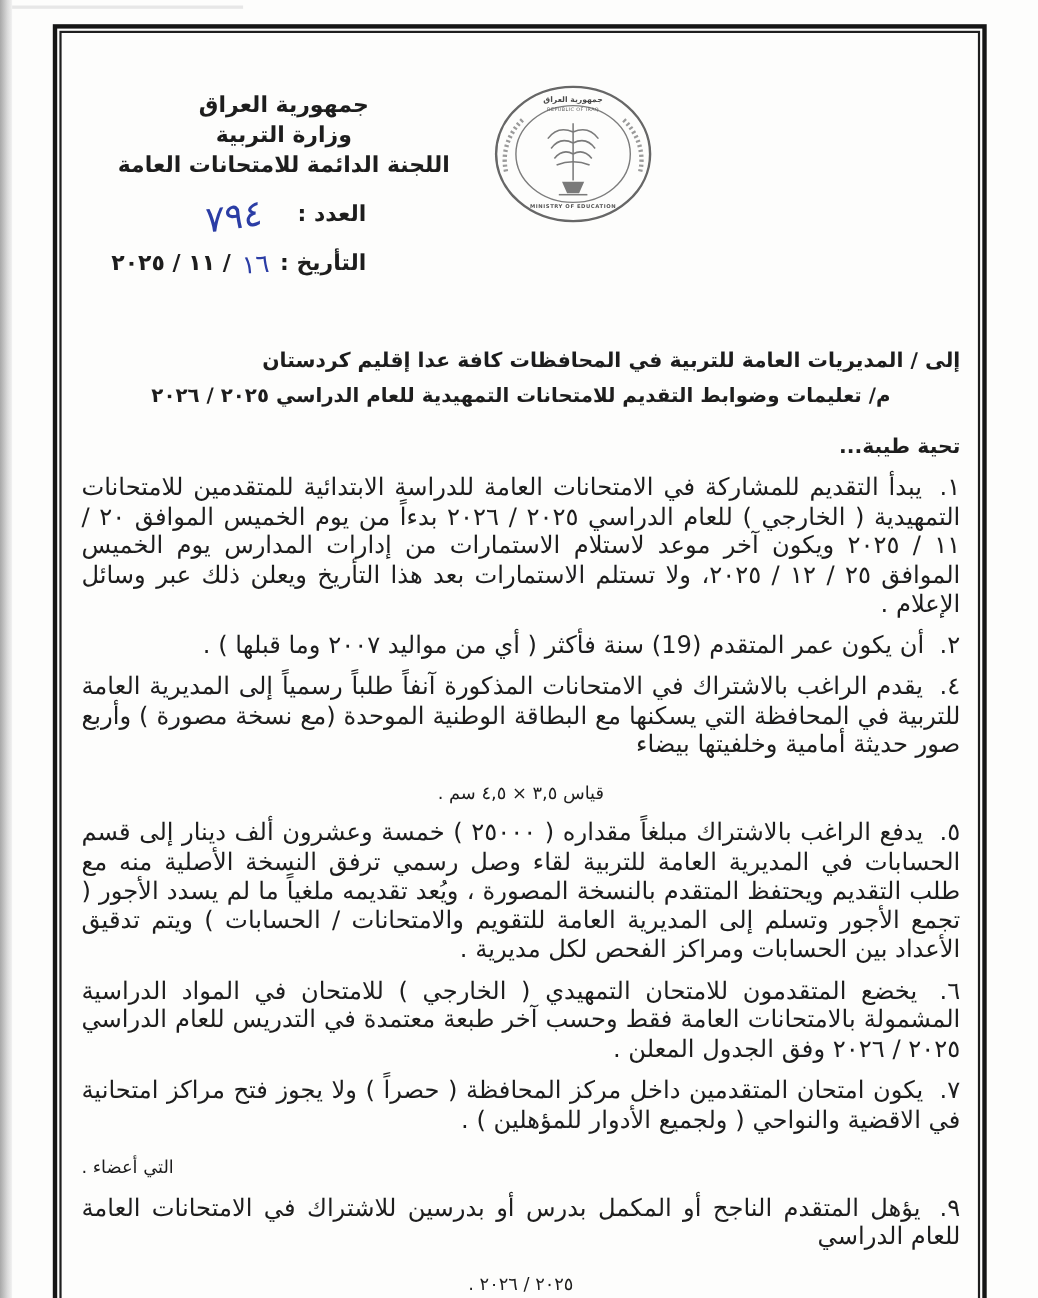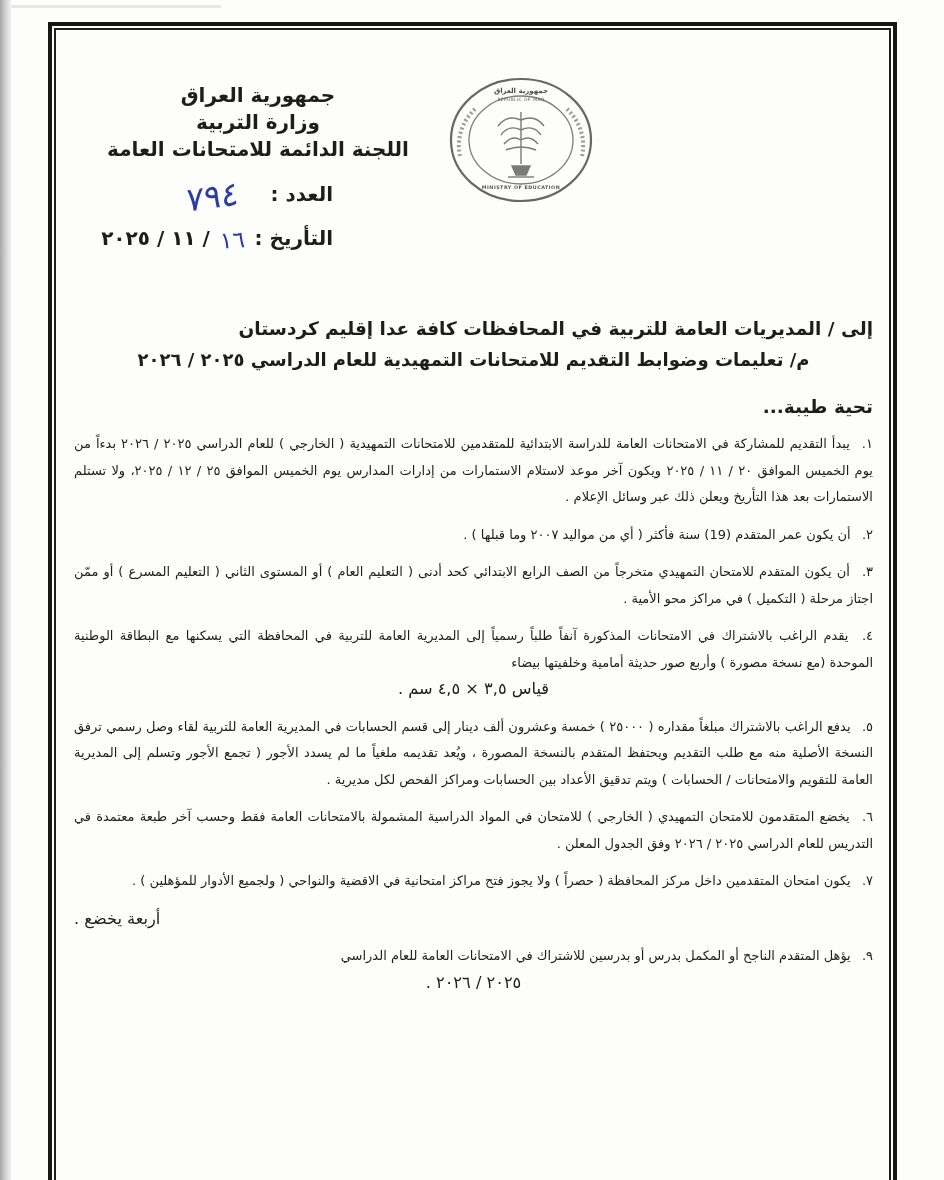--- a/index.html
+++ b/index.html
@@ -34,23 +34,23 @@
     margin:0 3px;vertical-align:-3px;transform:rotate(-4deg);}
 
   .addressee{text-align:right;font-weight:bold;font-size:18.5px;margin-top:4px;}
   .subject{text-align:center;font-weight:bold;font-size:18px;margin-top:10px;}
   .greeting{font-weight:bold;font-size:18.5px;margin-top:26px;}
   .section-title{font-weight:bold;font-size:18.5px;margin-top:17px;}
   .section-title .u{text-decoration:underline;text-underline-offset:5px;}
 
   .items{margin-top:14px;}
   .item{margin:0 0 11px;}
-  .item-text{font-size:13px;line-height:26.5px;text-align:justify;}
+  .item-text{font-size:22px;line-height:26.5px;text-align:justify;}
   .item-text .num{margin-left:7px;}
-  .tail{font-size:16.2px;line-height:26.5px;margin-top:0;}
+  .tail{font-size:16.2px;line-height:26.5px;margin-top:16px;}
   .tail.center{text-align:center;}
   .tail.left{text-align:left;}
 </style>
 </head>
 <body>
 
 <div class="scan-strip"></div>
 <div class="scan-smudge-top"></div>
 
 <div class="frame-outer">
@@ -106,43 +106,40 @@
       <div class="items">
 
         <div class="item">
           <div class="item-text"><span class="num">١.</span> <span>يبدأ التقديم للمشاركة في الامتحانات العامة للدراسة الابتدائية للمتقدمين للامتحانات التمهيدية ( الخارجي ) للعام الدراسي ٢٠٢٥ / ٢٠٢٦ بدءاً من يوم الخميس الموافق ٢٠ / ١١ / ٢٠٢٥ ويكون آخر موعد لاستلام الاستمارات من إدارات المدارس يوم الخميس الموافق ٢٥ / ١٢ / ٢٠٢٥، ولا تستلم الاستمارات بعد هذا التأريخ ويعلن ذلك عبر وسائل الإعلام .</span></div>
         </div>
 
         <div class="item">
           <div class="item-text"><span class="num">٢.</span> <span>أن يكون عمر المتقدم (19) سنة فأكثر ( أي من مواليد ٢٠٠٧ وما قبلها ) .</span></div>
         </div>
 
-        <div class="item">
-          <div class="item-text"><span class="num">٣.</span> <span>أن يكون المتقدم للامتحان التمهيدي متخرجاً من الصف الرابع الابتدائي كحد أدنى ( التعليم العام ) أو المستوى الثاني ( التعليم المسرع ) أو ممّن اجتاز مرحلة ( التكميل ) في مراكز محو الأمية .</span></div>
-        </div>
 
         <div class="item">
           <div class="item-text"><span class="num">٤.</span> <span>يقدم الراغب بالاشتراك في الامتحانات المذكورة آنفاً طلباً رسمياً إلى المديرية العامة للتربية في المحافظة التي يسكنها مع البطاقة الوطنية الموحدة (مع نسخة مصورة ) وأربع صور حديثة أمامية وخلفيتها بيضاء</span></div>
           <div class="tail center">قياس ٣,٥ × ٤,٥ سم .</div>
         </div>
 
         <div class="item">
           <div class="item-text"><span class="num">٥.</span> <span>يدفع الراغب بالاشتراك مبلغاً مقداره ( ٢٥٠٠٠ ) خمسة وعشرون ألف دينار إلى قسم الحسابات في المديرية العامة للتربية لقاء وصل رسمي ترفق النسخة الأصلية منه مع طلب التقديم ويحتفظ المتقدم بالنسخة المصورة ، ويُعد تقديمه ملغياً ما لم يسدد الأجور ( تجمع الأجور وتسلم إلى المديرية العامة للتقويم والامتحانات / الحسابات ) ويتم تدقيق الأعداد بين الحسابات ومراكز الفحص لكل مديرية .</span></div>
         </div>
 
         <div class="item">
           <div class="item-text"><span class="num">٦.</span> <span>يخضع المتقدمون للامتحان التمهيدي ( الخارجي ) للامتحان في المواد الدراسية المشمولة بالامتحانات العامة فقط وحسب آخر طبعة معتمدة في التدريس للعام الدراسي ٢٠٢٥ / ٢٠٢٦ وفق الجدول المعلن .</span></div>
         </div>
 
         <div class="item">
           <div class="item-text"><span class="num">٧.</span> <span>يكون امتحان المتقدمين داخل مركز المحافظة ( حصراً ) ولا يجوز فتح مراكز امتحانية في الاقضية والنواحي ( ولجميع الأدوار للمؤهلين ) .</span></div>
         </div>
 
         <div class="item">
-          <div class="tail left">أربعة يخضع .</div>
+          <div class="tail left">التي أعضاء .</div>
         </div>
 
         <div class="item">
           <div class="item-text"><span class="num">٩.</span> <span>يؤهل المتقدم الناجح أو المكمل بدرس أو بدرسين للاشتراك في الامتحانات العامة للعام الدراسي</span></div>
           <div class="tail center">٢٠٢٥ / ٢٠٢٦ .</div>
         </div>
 
       </div>
     </div>
   </div>

